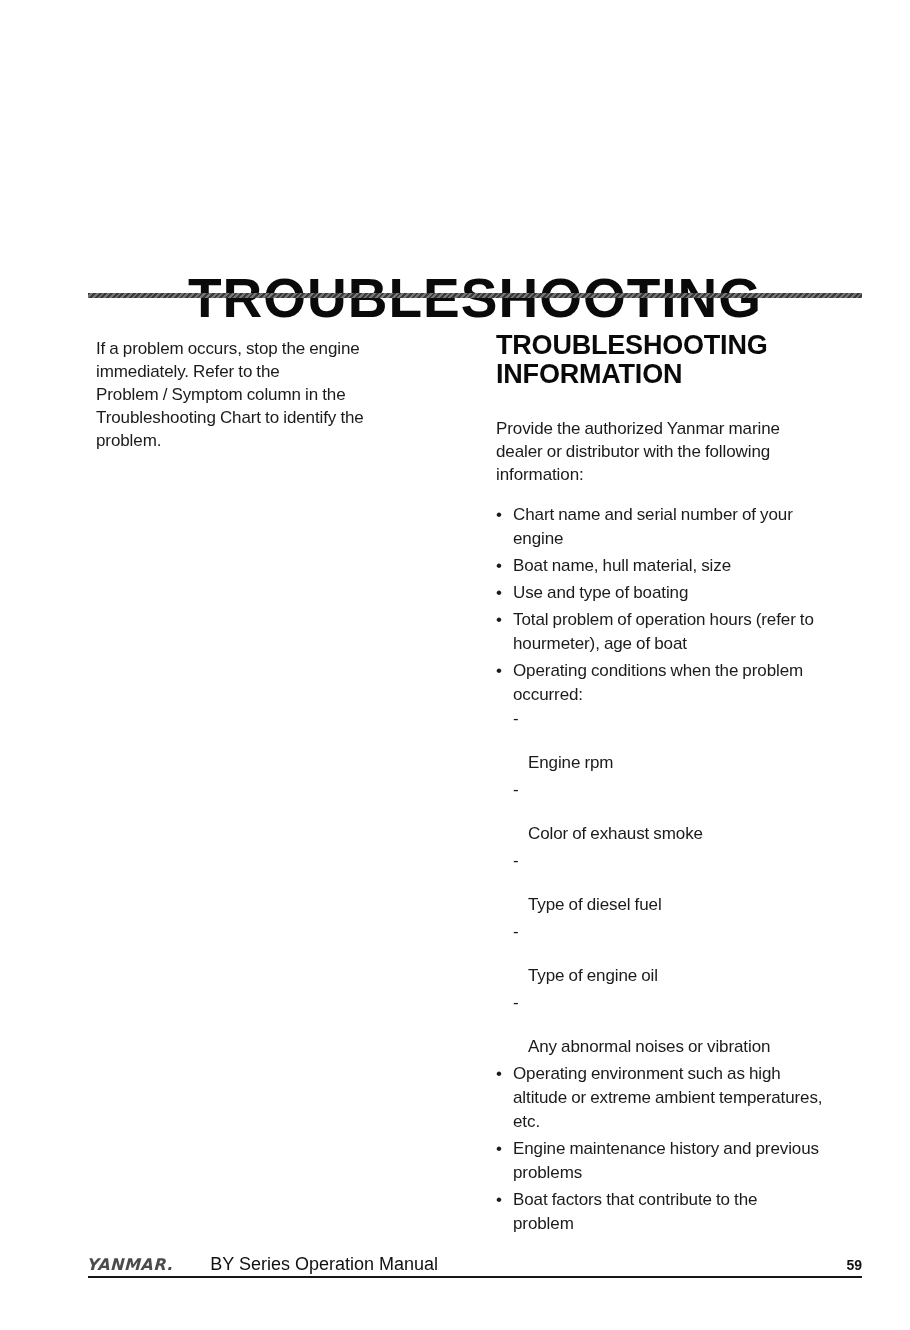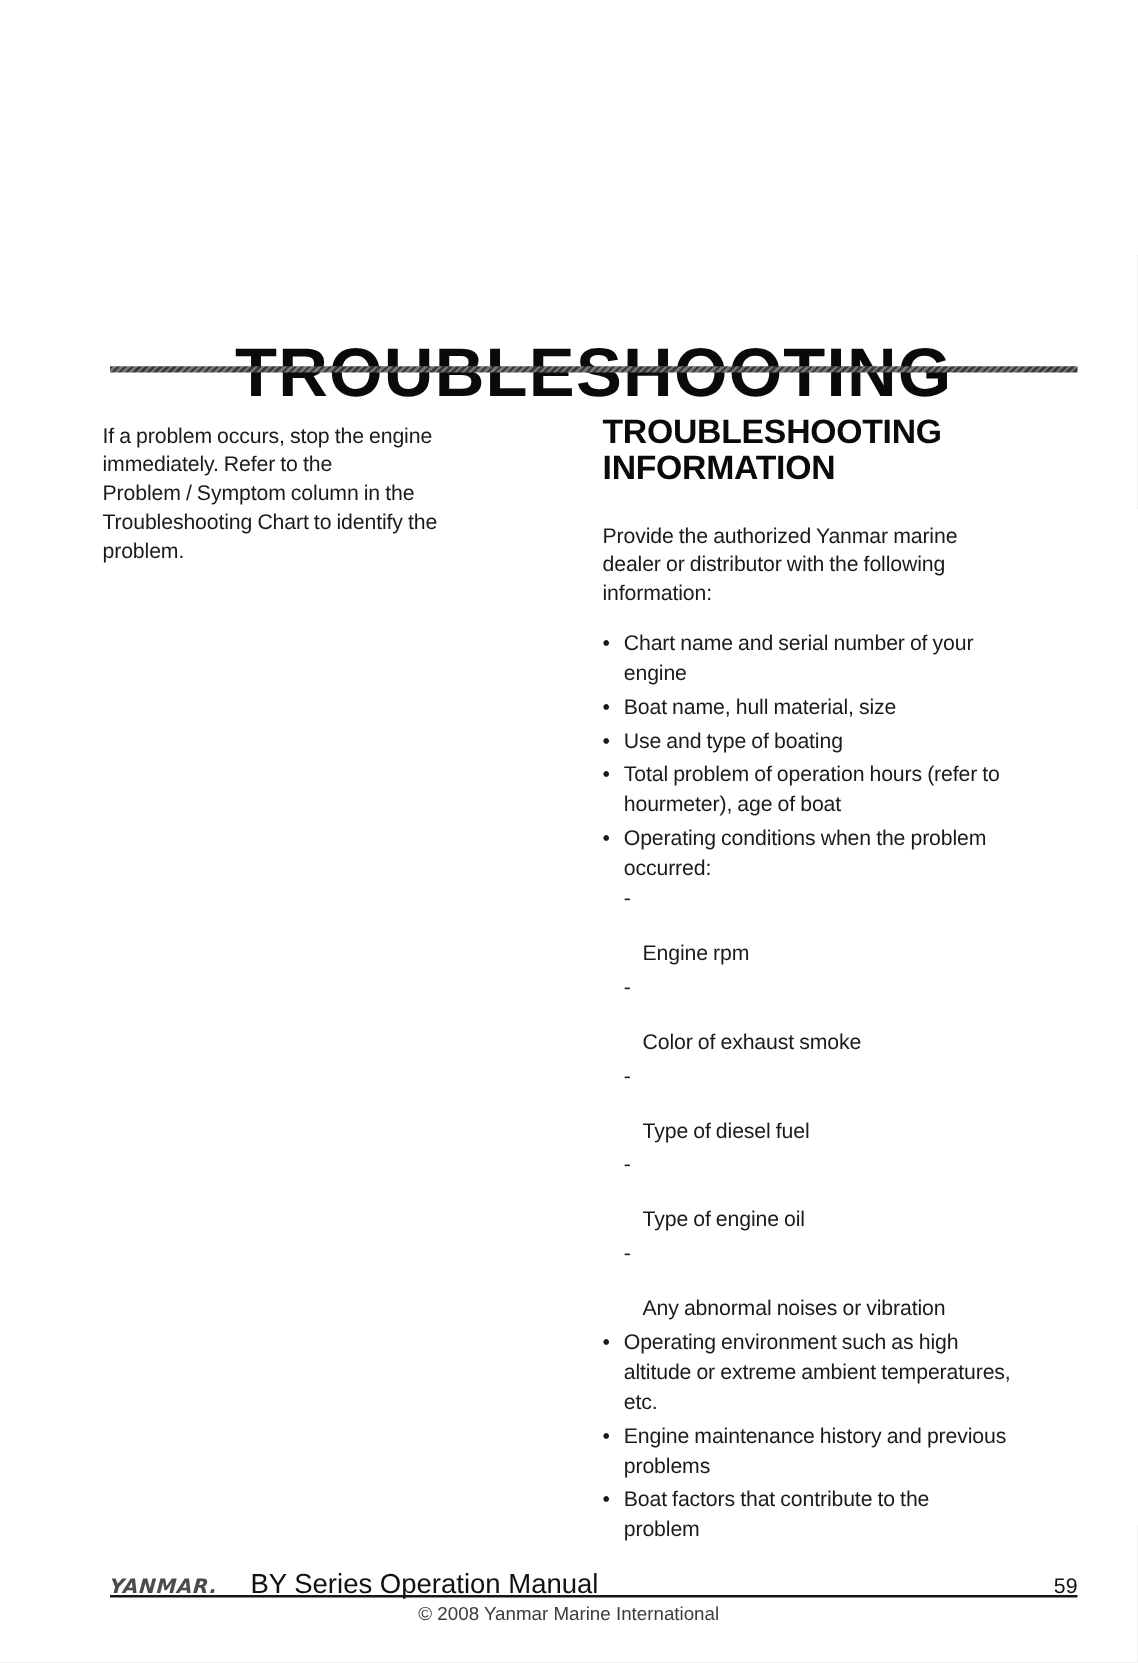--- a/index.html
+++ b/index.html
@@ -34,21 +34,21 @@
     left: 88px;
     right: 48px;
     height: 5px;
     background: repeating-linear-gradient(135deg, #3a3a3a 0 2px, #767676 2px 4px);
   }
 
   
   .columns {
     position: absolute;
     top: 331px;
-    left: 82px;
+    left: 96px;
     right: 48px;
     display: flex;
     gap: 30px;
   }
   .col-left  { width: 370px; flex: 0 0 auto; }
   .col-right { flex: 1 1 auto; }
 
   .body-text {
     font-size: 17px;
     line-height: 23px;
@@ -107,28 +107,29 @@
   .brand-logo {
     font-family: "DejaVu Sans", sans-serif;
     font-style: italic;
     font-weight: 700;
     font-size: 16px;
     letter-spacing: 0.5px;
     color: #4b4b4b;
     transform: skewX(-4deg);
   }
   .manual-title {
-    margin-left: 26px;
-    font-size: 22px;
+    margin-left: 36px;
+    font-size: 18px;
     color: #111111;
   }
   .page-number {
     margin-left: auto;
-    font-size: 17px;
+    font-size: 14px;
     color: #111111;
+    font-weight: bold;
   }
   .footer-rule {
     position: absolute;
     top: 1276px;
     left: 88px;
     right: 48px;
     border-top: 2px solid #161616;
   }
   .copyright {
     position: absolute;
@@ -246,15 +247,14 @@
       </ul>
     </div>
   </div>
 
   <div class="footer-row">
     <span class="brand-logo">YANMAR.</span>
     <span class="manual-title">BY Series Operation Manual</span>
     <span class="page-number">59</span>
   </div>
   <div class="footer-rule"></div>
-  <div class="copyright">© 2008 Yanmar Marine International</div>
 
 </div>
 
 </body></html>

